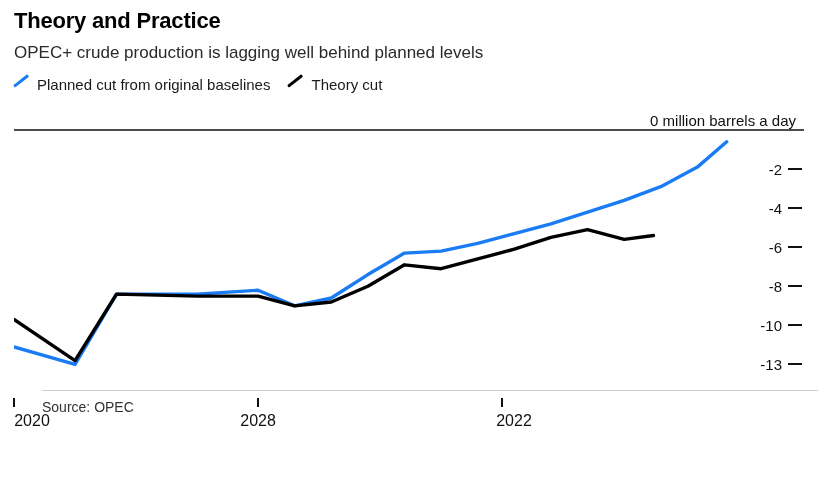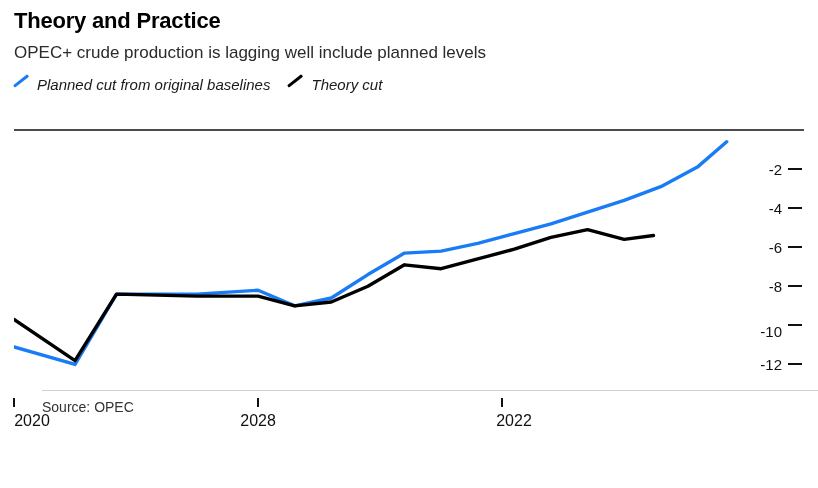--- a/index.html
+++ b/index.html
@@ -41,21 +41,20 @@
   }
   .legend {
     position: absolute;
     left: 14px;
     top: 76px;
     display: flex;
     align-items: center;
     gap: 18px;
     font-size: 15px;
     color: #1a1a1a;
-    font-style: italic;
   }
   .legend-item {
     display: flex;
     align-items: center;
     gap: 7px;
   }
   .legend-mark {
     display: inline-block;
     width: 16px;
     height: 14px;
@@ -150,51 +149,52 @@
   }
   .footer .src { margin-bottom: 4px; }
   svg { display: block; }
 </style>
 </head>
 <body>
 
 <div class="wrap">
 
   <div class="title">Theory and Practice</div>
-  <div class="subtitle">OPEC+ crude production is lagging well include planned levels</div>
+  <div class="subtitle">OPEC+ crude production is lagging well behind planned levels</div>
 
   <div class="legend">
     <div class="legend-item">
       <span class="legend-mark" style="color:#1a7cf5"></span>
       <span>Planned cut from original baselines</span>
     </div>
     <div class="legend-item">
       <span class="legend-mark" style="color:#000000"></span>
       <span>Theory cut</span>
     </div>
   </div>
 
   <div class="plot">
+    <div class="axis-note">0 million barrels a day</div>
     <svg id="chart-svg" width="790" height="290" viewBox="0 0 790 290">
         <line x1="0" x2="790" y1="18" y2="18" stroke="#111" stroke-width="1.5"></line>
         <path d="M0.00 234.88 L61.02 252.46 L102.51 182.12 L183.05 182.12 L244.07 178.22 L280.68 193.85 L317.29 186.03 L353.90 162.58 L390.51 141.09 L427.12 139.14 L463.73 131.32 L500.34 121.55 L536.95 111.78 L573.56 100.06 L610.17 88.34 L646.78 74.66 L683.39 55.12 L712.68 29.72" fill="none" stroke="#1a7cf5" stroke-width="3.4" stroke-linejoin="round" stroke-linecap="round"></path>
         <path d="M0.00 207.52 L61.02 248.55 L102.51 182.12 L183.05 184.08 L244.07 184.08 L280.68 193.85 L317.29 189.94 L353.90 174.31 L390.51 152.82 L427.12 156.72 L463.73 146.95 L500.34 137.18 L536.95 125.46 L573.56 117.65 L610.17 127.42 L639.46 123.51" fill="none" stroke="#000000" stroke-width="3.4" stroke-linejoin="round" stroke-linecap="round"></path>
       </svg>
     <div class="ylabels" id="ylabels">
         <div class="ylabel" style="top: 57.0769px;">-2</div>
         <div class="ytick" style="top: 57.0769px;"></div>
         <div class="ylabel" style="top: 96.1538px;">-4</div>
         <div class="ytick" style="top: 96.1538px;"></div>
         <div class="ylabel" style="top: 135.231px;">-6</div>
         <div class="ytick" style="top: 135.231px;"></div>
         <div class="ylabel" style="top: 174.308px;">-8</div>
         <div class="ytick" style="top: 174.308px;"></div>
-        <div class="ylabel" style="top: 213.385px; margin-top: 6px;">-10</div>
+        <div class="ylabel" style="top: 213.385px;">-10</div>
         <div class="ytick" style="top: 213.385px;"></div>
-        <div class="ylabel" style="top: 252.462px;">-12</div>
+        <div class="ylabel" style="top: 252.462px;">-13</div>
         <div class="ytick" style="top: 252.462px;"></div>
       </div>
   </div>
 
   <div class="xlabels" id="xlabels">
       <div class="xtick" style="left: 0px;"></div>
       <div class="xlabel" style="left: 18px;">2020</div>
       <div class="xtick" style="left: 244.068px;"></div>
       <div class="xlabel" style="left: 244.068px;">2028</div>
       <div class="xtick" style="left: 488.136px;"></div>

